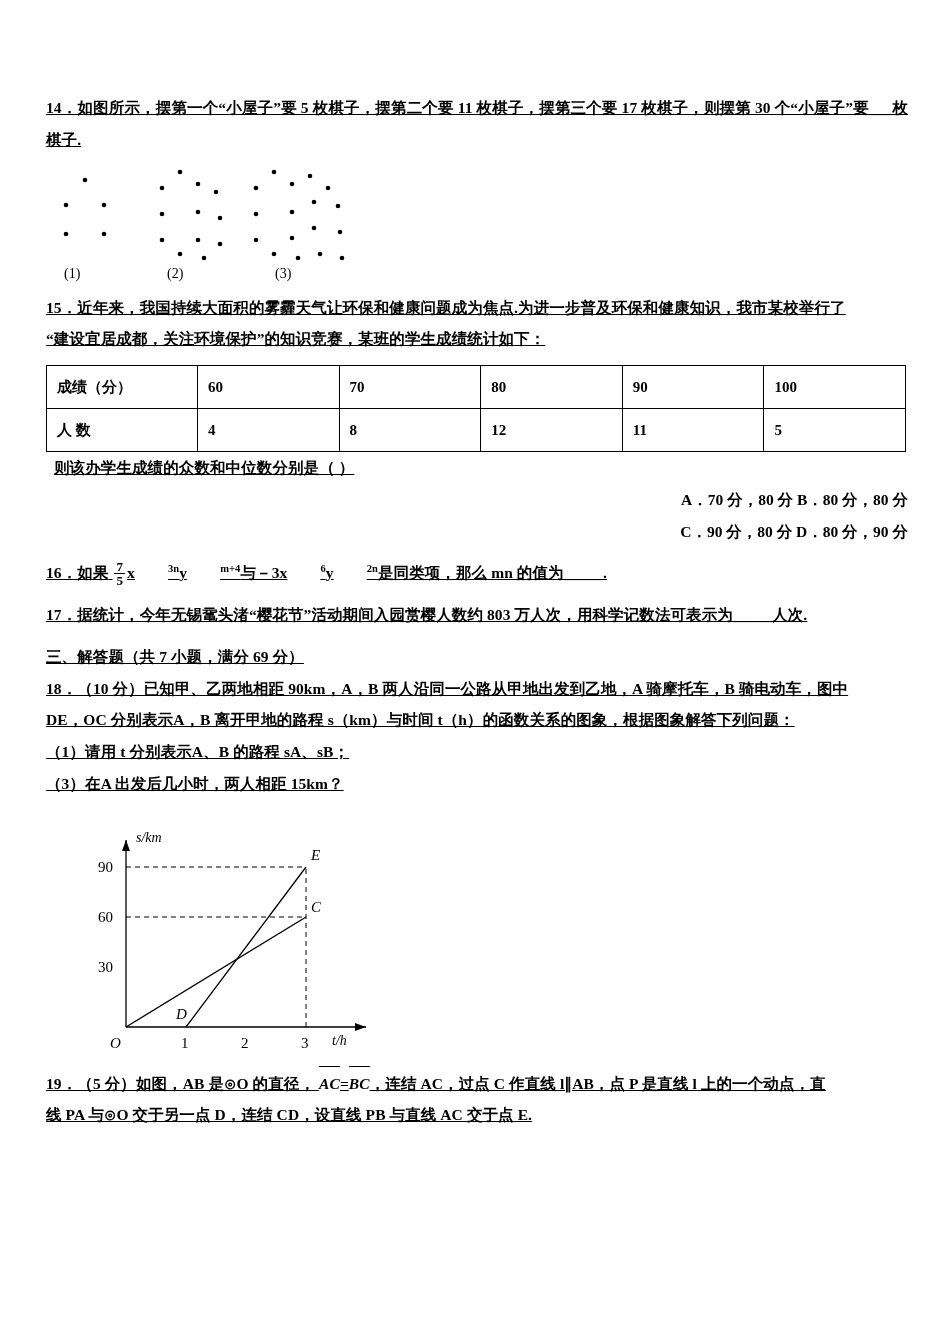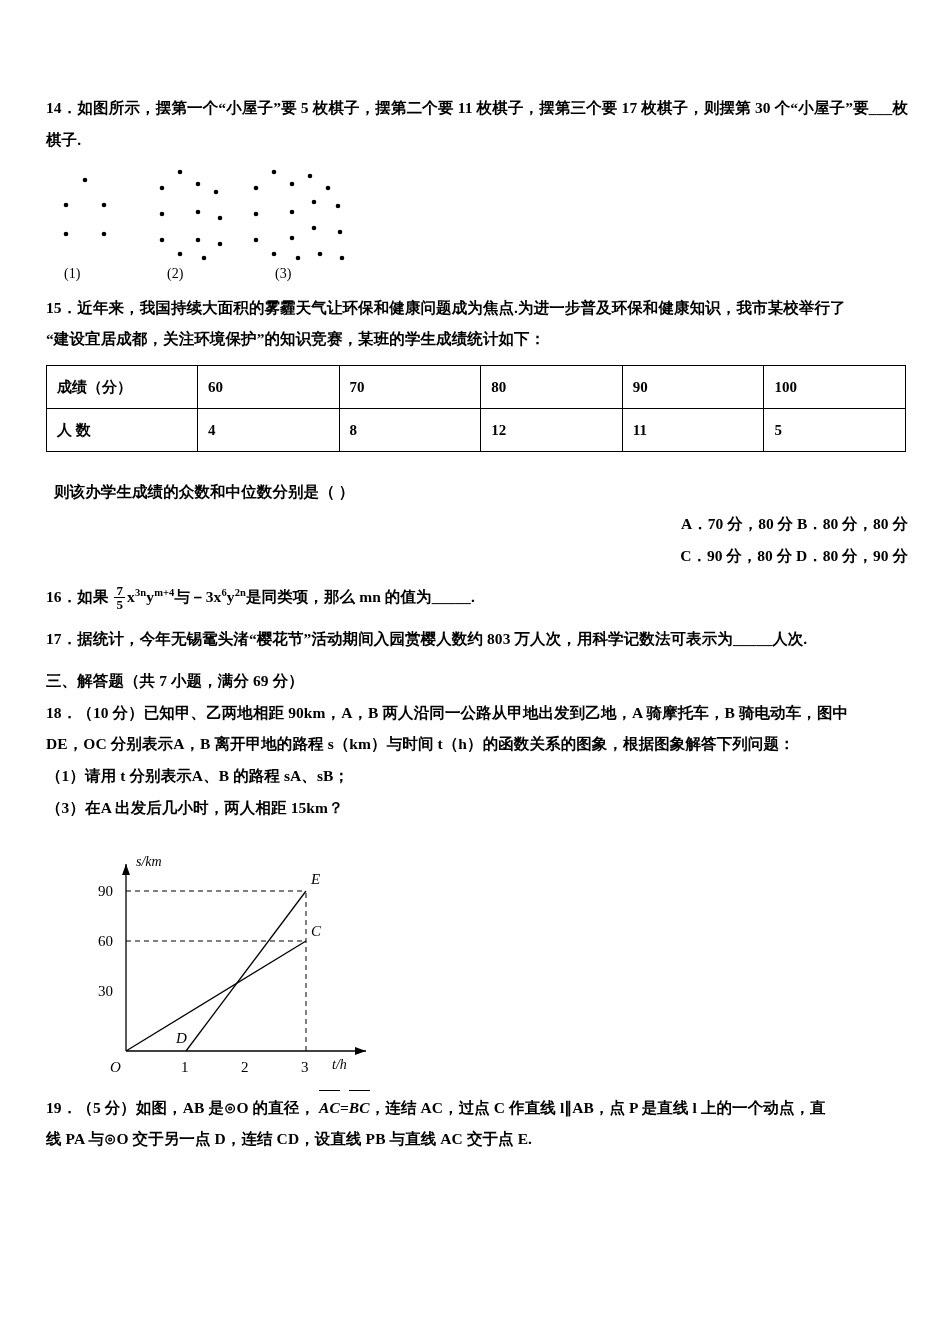--- a/index.html
+++ b/index.html
@@ -26,20 +26,21 @@
     left: 46px;
     top: 92px;
     width: 862px;
   }
   .q {
     font-size: 15.5px;
     line-height: 2.05;
     font-weight: bold;
     letter-spacing: 0.1px;
     text-align: justify;
+    text-decoration: underline;
   }
   .spacer-sm { height: 10px; }
 
   
   .fig14 {
     position: relative;
     height: 130px;
     margin-top: 6px;
     margin-left: 6px;
   }
@@ -47,21 +48,21 @@
     position: absolute;
     font-size: 14px;
     font-family: "Liberation Serif", serif;
     font-weight: normal;
   }
 
   
   table.grades {
     border-collapse: collapse;
     width: 860px;
-    margin: 10px 0 24px 0;
+    margin: 10px 0 0 0;
     table-layout: fixed;
     padding-left: 42px;
   }
   table.grades td {
     border: 1px solid #000;
     height: 42px;
     padding: 0 10px;
     font-size: 15px;
     font-weight: bold;
     vertical-align: middle;
@@ -86,21 +87,21 @@
     vertical-align: middle;
     text-align: center;
     font-size: 13px;
     line-height: 1.05;
     margin: 0 2px;
     position: relative;
     top: -1px;
   }
   .frac .num { display: block; padding: 0 2px; }
   .frac .den { display: block; border-top: 1px solid #000; padding: 0 2px; }
-  sup.sp { font-size: 0.68em; vertical-align: super; }
+  sup.sp { font-size: 0.68em; vertical-align: super; margin-left: 33px; }
 
   
   .fig18 {
     position: relative;
     width: 420px;
     height: 250px;
     margin: 12px 0 6px 20px;
   }
   .fig18 svg { display: block; }
 

